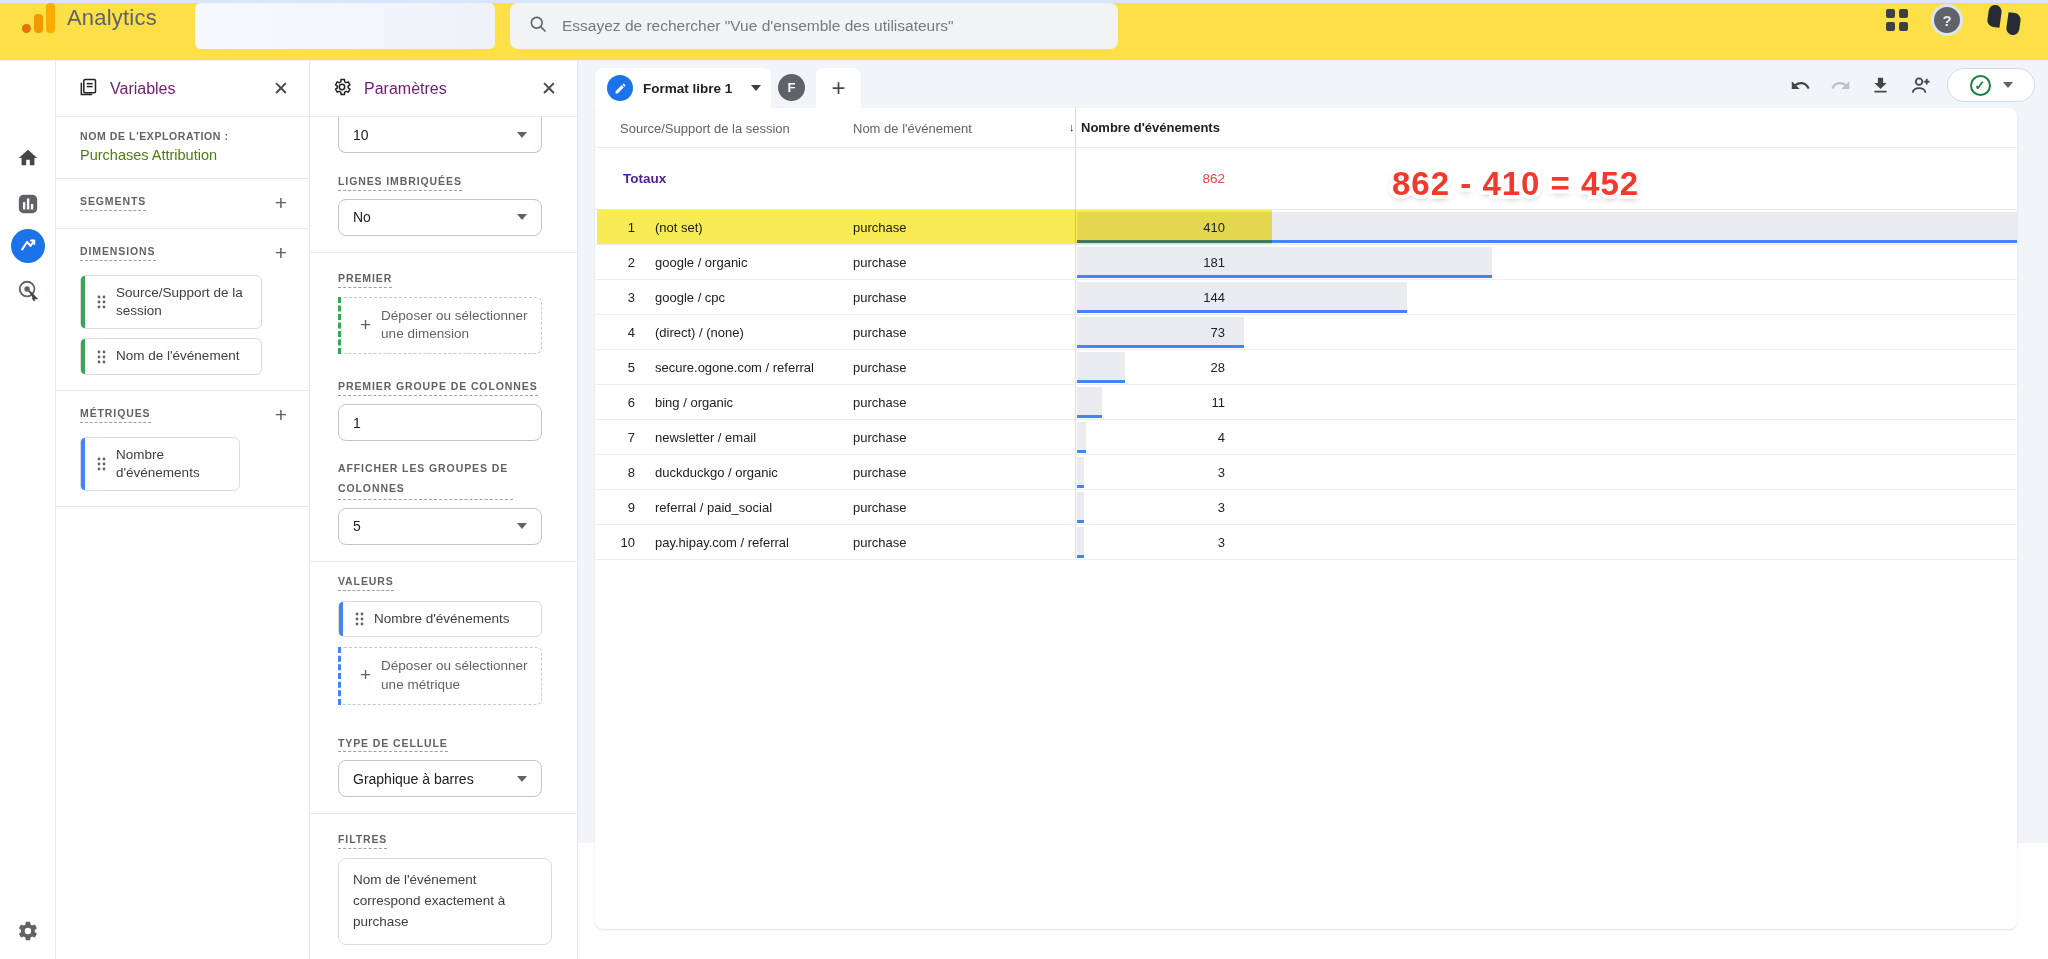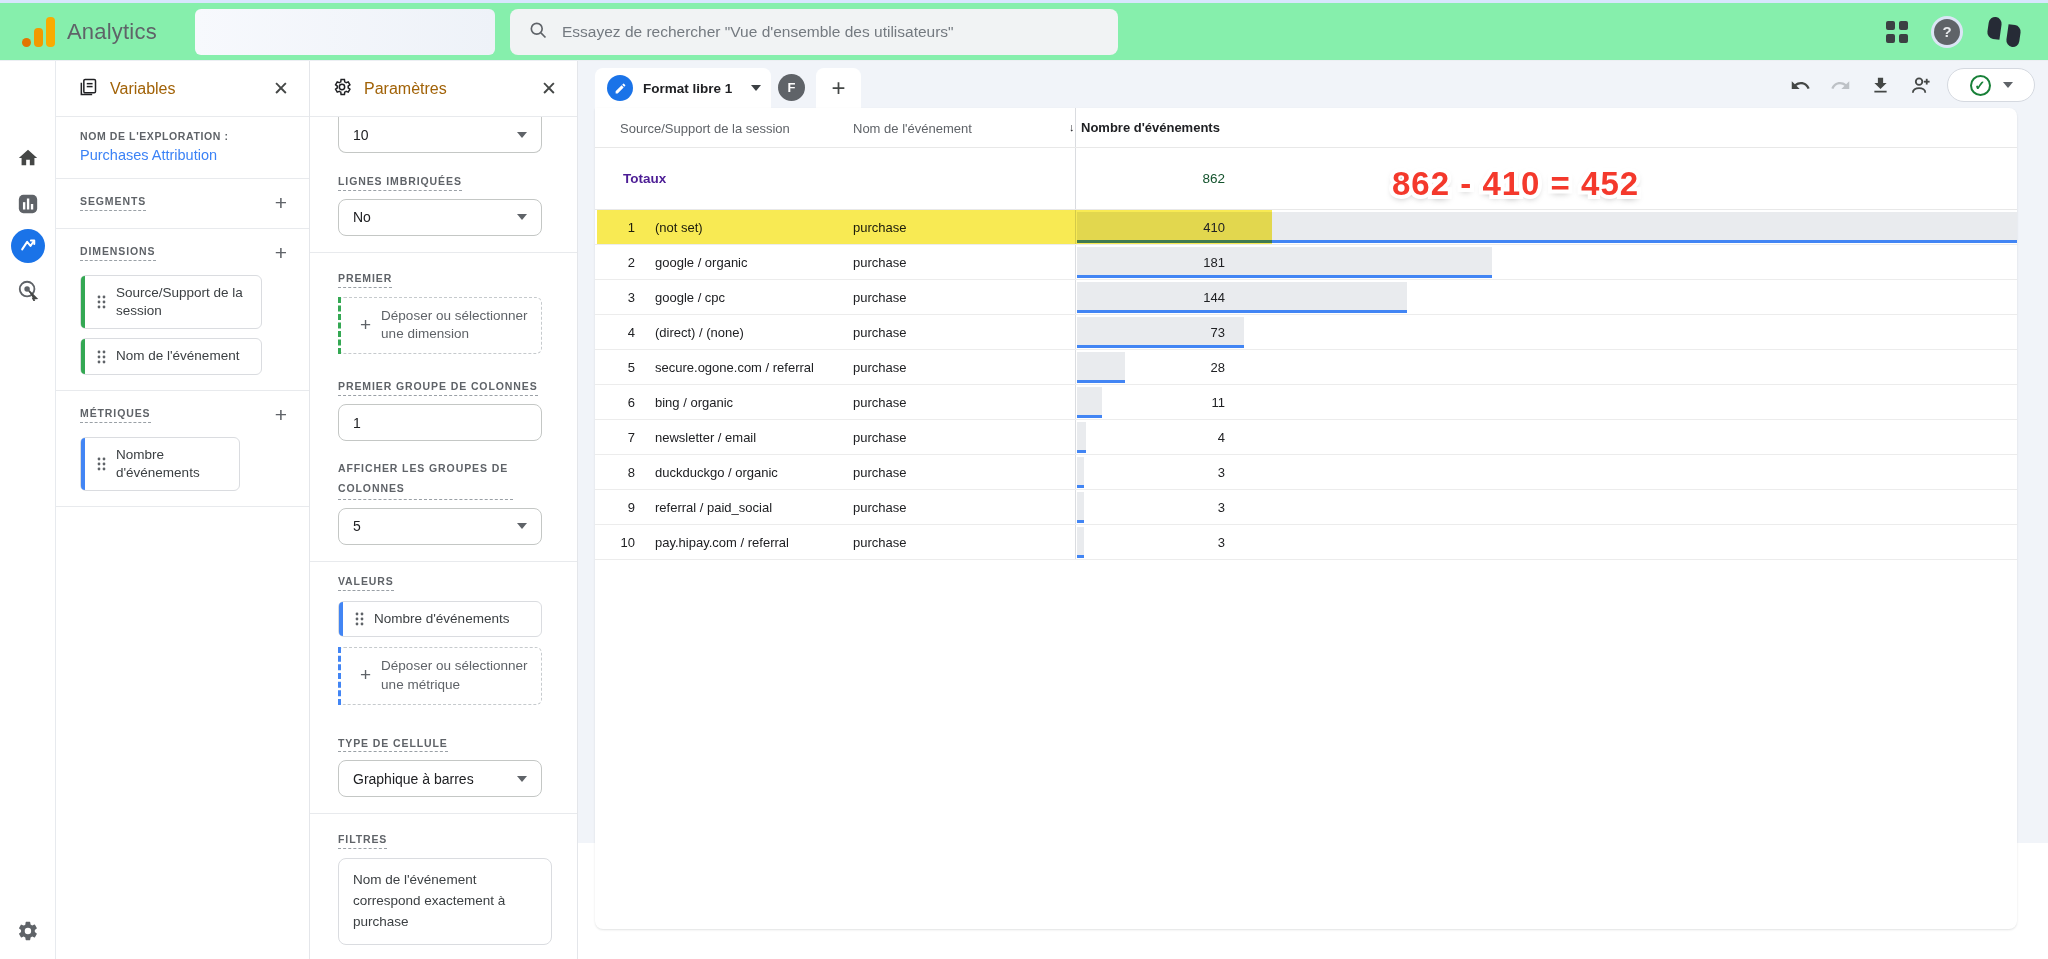--- a/index.html
+++ b/index.html
@@ -2,22 +2,22 @@
 <html><head>
 <meta charset="utf-8">
 <style>
   * { margin:0; padding:0; box-sizing:border-box; }
   html,body { width:2048px; height:959px; overflow:hidden; background:#fff;
     font-family:"Liberation Sans", sans-serif; color:#202124; }
   .app { position:relative; width:2048px; height:959px; }
 
   
   .top-strip { position:absolute; left:0; top:0; width:100%; height:3px; background:#d8e6fd; }
-  .topbar { position:absolute; left:0; top:3px; width:100%; height:58px; background:#86efac;
-    display:flex; align-items:center; border-bottom:1px solid #eceff3; }
+  .topbar { position:absolute; left:0; top:3px; width:100%; height:58px; background:#fde047;
+    display:flex; align-items:flex-start; border-bottom:1px solid #eceff3; }
   .brand { display:flex; align-items:center; gap:12px; padding-left:22px; width:190px; }
   .ga-logo { display:flex; align-items:flex-end; gap:3px; height:30px; }
   .ga-dot { width:9px; height:9px; border-radius:50%; background:#e37400; }
   .ga-bar-m { width:9px; height:19px; border-radius:4px; background:#f29900; }
   .ga-bar-t { width:9px; height:30px; border-radius:4px; background:#f9ab00; }
   .brand-name { font-size:22px; color:#5f6368; letter-spacing:.2px; }
   .property-area { width:300px; height:46px; margin-left:5px; border-radius:6px;
     background:linear-gradient(90deg,#f7f9fd,#eef2f8); }
   .searchbar { margin-left:15px; width:608px; height:46px; background:#f1f3f4; border-radius:8px;
     display:flex; align-items:center; gap:14px; padding:0 18px; }
@@ -41,21 +41,21 @@
     border-right:1px solid #e7eaee; }
   .rail .ric { position:absolute; left:50%; transform:translateX(-50%); width:30px; height:30px;
     display:flex; align-items:center; justify-content:center; }
   .ric svg { display:block; }
   .ric.active { width:34px; height:34px; background:#1a73e8; border-radius:50%; }
 
   
   .panel { position:absolute; top:61px; height:898px; background:#fff; }
   .panel-head { height:56px; display:flex; align-items:center; padding:0 20px 0 22px;
     border-bottom:1px solid #e8eaed; }
-  .panel-title { font-size:16px; color:#a16207; margin-left:12px; }
+  .panel-title { font-size:16px; color:#701a75; margin-left:12px; }
   .panel-close { margin-left:auto; font-size:19px; color:#444746; cursor:pointer; }
   .seclabel { display:inline-block; font-size:10.5px; font-weight:bold; letter-spacing:.9px;
     color:#5f6368; border-bottom:1px dashed #9aa0a6; padding-bottom:0; line-height:1.5; }
   .plus-btn { margin-left:auto; font-size:21px; color:#5f6368; font-weight:400; cursor:pointer; line-height:1; }
   .chip { position:relative; background:#fff; border:1px solid #dadce0; border-radius:6px;
     padding:8px 10px 8px 16px; display:flex; align-items:center; gap:10px; font-size:13.5px;
     color:#3c4043; line-height:1.35; }
   .chip::before { content:""; position:absolute; left:0; top:0; bottom:0; width:4px;
     border-radius:6px 0 0 6px; }
   .chip.green::before { background:#34a853; }
@@ -72,21 +72,21 @@
     border-left:3px dashed #4285f4; }
   .selectbox { position:relative; border:1px solid #c4c7c5; border-radius:8px; height:37px;
     display:flex; align-items:center; padding:0 14px; font-size:14px; color:#202124; background:#fff; }
   .selectbox .caret { margin-left:auto; width:0; height:0; border-left:5px solid transparent;
     border-right:5px solid transparent; border-top:6px solid #5f6368; }
 
   
   .variables { left:56px; width:254px; border-right:1px solid #e4e6ea; }
   .vsec { padding:13px 22px 15px 24px; border-bottom:1px solid #e8eaed; }
   .explo-label { font-size:10.5px; font-weight:bold; letter-spacing:.6px; color:#5f6368; }
-  .explo-name { font-size:14.5px; color:#3b82f6; margin-top:5px; }
+  .explo-name { font-size:14.5px; color:#4d7c0f; margin-top:5px; }
   .datechip { background:#eef0f3; border-radius:4px; padding:7px 10px 8px 12px; width:180px;
     display:flex; align-items:center; cursor:pointer; }
   .datechip .caret { width:0; height:0; border-left:5px solid transparent; border-right:5px solid transparent;
     border-top:6px solid #5f6368; margin-left:auto; }
   .date-type { font-size:11px; font-weight:bold; color:#3c4043; }
   .date-val { font-size:13px; color:#202124; margin-top:2px; }
   .sec-head { display:flex; align-items:center; }
   .chips-col { display:flex; flex-direction:column; gap:9px; margin-top:12px; }
 
   
@@ -134,21 +134,21 @@
   .card { position:absolute; left:17px; top:47px; width:1422px; height:821px; background:#fff;
     border-radius:0 8px 8px 8px; box-shadow:0 1px 2px rgba(60,64,67,.15); }
   .col-divider { position:absolute; left:480px; top:0; width:1px; height:452px; background:#dadce0; }
   .thead { position:relative; height:40px; border-bottom:1px solid #e8e8e8; font-size:13px; color:#5f6368; }
   .thead .h1 { position:absolute; left:25px; top:13px; }
   .thead .h2 { position:absolute; left:258px; top:13px; }
   .thead .h3 { position:absolute; left:486px; top:12px; color:#202124; font-weight:bold; }
   .sort-arrow { font-size:11px; color:#202124; position:absolute; left:474px; top:13px; font-weight:bold; }
   .totals { position:relative; height:62px; border-bottom:1px solid #e8e8e8; }
   .totals .tlabel { position:absolute; left:28px; top:23px; font-size:13.5px; font-weight:bold; color:#4c1d95; }
-  .totals .tval { position:absolute; left:482px; width:148px; top:23px; text-align:right; font-size:13.5px; color:#14532d; }
+  .totals .tval { position:absolute; left:482px; width:148px; top:23px; text-align:right; font-size:13.5px; color:#ef4444; }
   .trow { position:relative; height:35px; border-bottom:1px solid #ececec; font-size:13px; color:#202124; }
   .trow .rank { position:absolute; left:14px; width:26px; top:10px; text-align:right; }
   .trow .src { position:absolute; left:60px; top:10px; }
   .trow .evt { position:absolute; left:258px; top:10px; }
   .bar-track { position:absolute; left:482px; right:0; top:2px; bottom:1px; }
   .value-bar { height:100%; background:#e9ebee; border-bottom:3px solid #4285f4; }
   .trow .val { position:absolute; left:482px; width:148px; top:10px; text-align:right; z-index:2; }
   .trow.highlighted::after { content:""; position:absolute; left:2px; top:0; bottom:0; width:675px;
     background:#f7e73b; mix-blend-mode:multiply; opacity:.88; pointer-events:none; }
 

